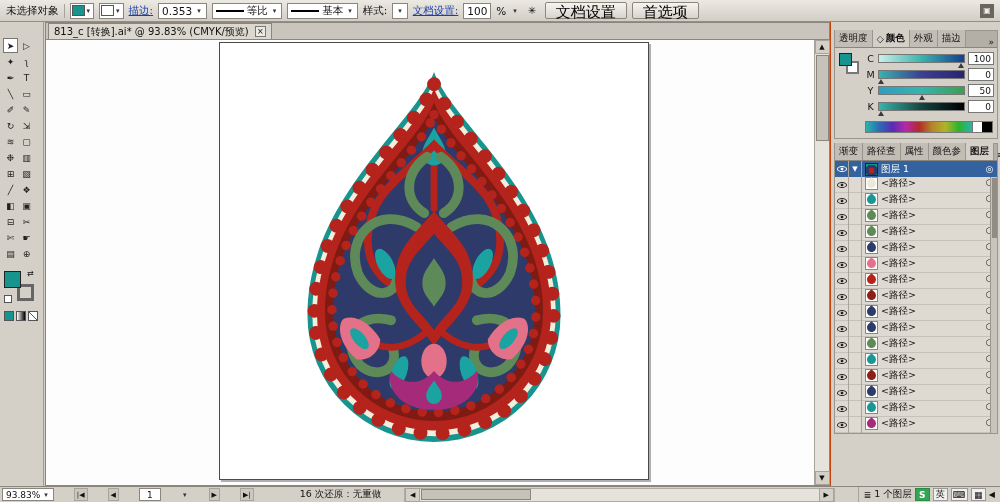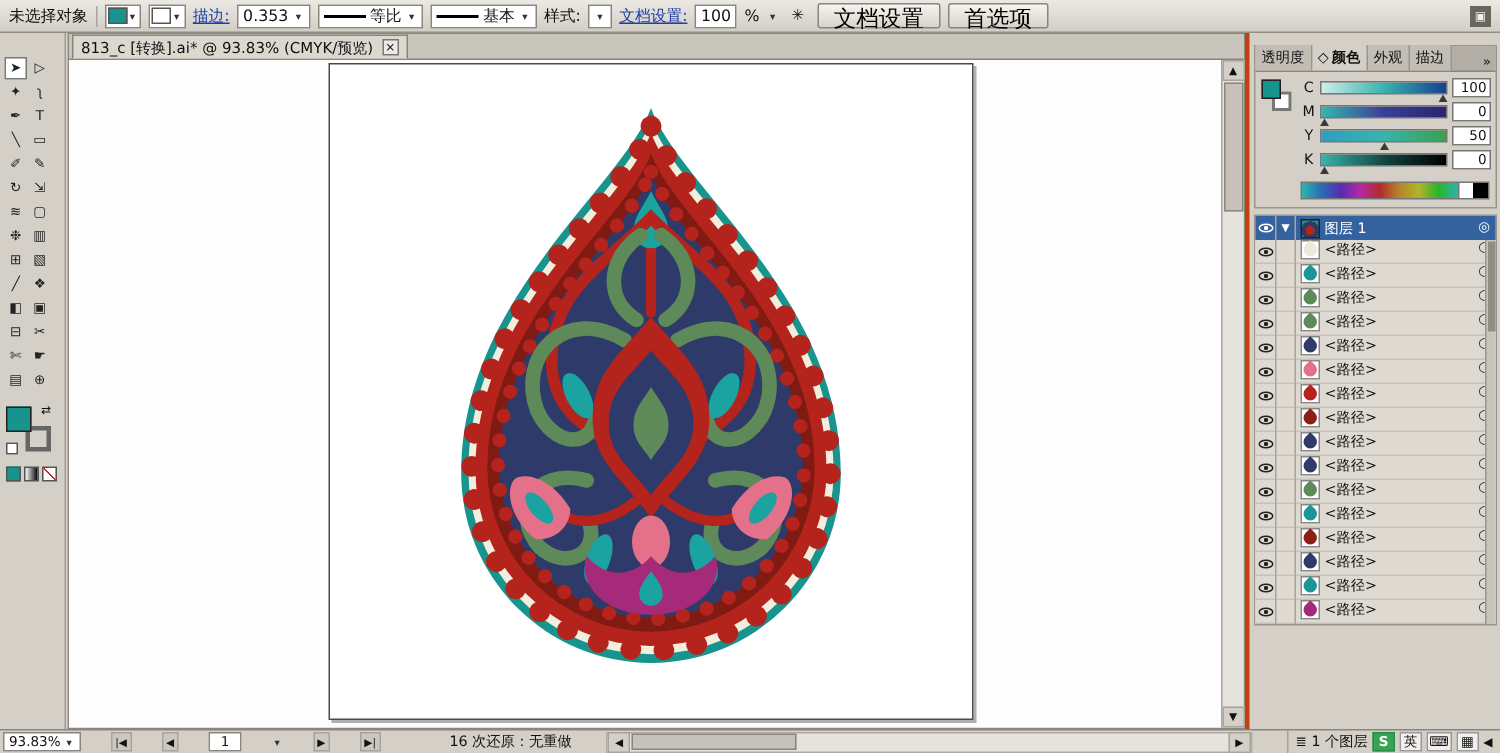--- a/index.html
+++ b/index.html
@@ -46,21 +46,21 @@
   .artboard{position:absolute;left:173px;top:2px;width:430px;height:438px;background:#fff;border:1px solid #4a4a4a;box-shadow:2px 2px 0 rgba(0,0,0,.30)}
   .ornament{position:absolute;left:50%;top:16px;transform:translateX(-50%);width:292px;height:396px}
   .gs{fill:none;stroke:var(--orn-green);stroke-width:10;stroke-linecap:round}
   .rs{fill:none;stroke:var(--orn-red);stroke-linecap:round}
   .vscroll{position:absolute;right:0;top:17px;bottom:0;width:15px;background:#e6e3dd;border-left:1px solid #a8a49c;display:flex;flex-direction:column;align-items:center}
   .scroll-btn{width:15px;height:14px;font-size:7px;display:flex;align-items:center;justify-content:center;background:#d4d0c8;border:1px solid #a8a49c;cursor:pointer}
   .vthumb{width:13px;height:86px;background:#c6c2ba;border:1px solid #8a867e;margin-top:1px;cursor:pointer}
   .vscroll .scroll-btn.bottom{margin-top:auto}
 
   
-  .dock{position:absolute;left:830px;top:22px;width:170px;bottom:16px;background:#d4d0c8;border-left:3px solid #c2410c;padding:8px 2px 0 3px}
+  .dock{position:absolute;left:830px;top:22px;width:170px;bottom:16px;background:#d4d0c8;border-left:1px solid #c2410c;padding:8px 2px 0 3px}
   .panel{border:1px solid #9a968e;margin-bottom:4px;background:#d4d0c8}
   .ptabs{display:flex;align-items:flex-end;background:#b3afa7;height:17px;border-bottom:1px solid #8a867e}
   .ptab{padding:2px 4px 2px 4px;font-size:9.5px;background:#c2beb6;border-right:1px solid #9a968e;cursor:pointer;white-space:nowrap;display:flex;align-items:center;gap:2px}
   .ptab.active{background:#d4d0c8;font-weight:bold}
   .pmenu{margin-left:auto;padding:0 3px;font-size:9px;cursor:pointer}
   .color-body{display:flex;gap:4px;padding:4px 3px 2px 3px}
   .mini-fs{position:relative;width:24px;height:28px;flex:none}
   .mini-fill{position:absolute;left:1px;top:1px;width:13px;height:13px;background:var(--orn-teal);border:1px solid #222;cursor:pointer}
   .mini-stroke{position:absolute;left:8px;top:9px;width:13px;height:13px;background:#fff;border:2px solid #777;cursor:pointer}
   .ch-col{flex:1}
@@ -408,20 +408,28 @@
 </div>
     </div>
     <div class="spectrum-row">
       <span class="spectrum"></span>
       <span class="bw white"></span>
       <span class="bw black"></span>
     </div>
   </div>
 
   <div class="panel">
+    <div class="ptabs">
+      <span class="ptab">渐变</span>
+      <span class="ptab">路径查</span>
+      <span class="ptab">属性</span>
+      <span class="ptab">颜色参</span>
+      <span class="ptab active">图层</span>
+      <span class="pmenu">≡</span>
+    </div>
     <div class="layer-head">
       <span class="eye-cell">
           <span class="eye"></span>
         </span>
       <span class="spacer-cell">▼</span>
       <span class="head-thumb"></span>
       <span class="lname">图层 1</span>
       <span class="target">◎</span>
     </div>
     <div class="rows-wrap">

